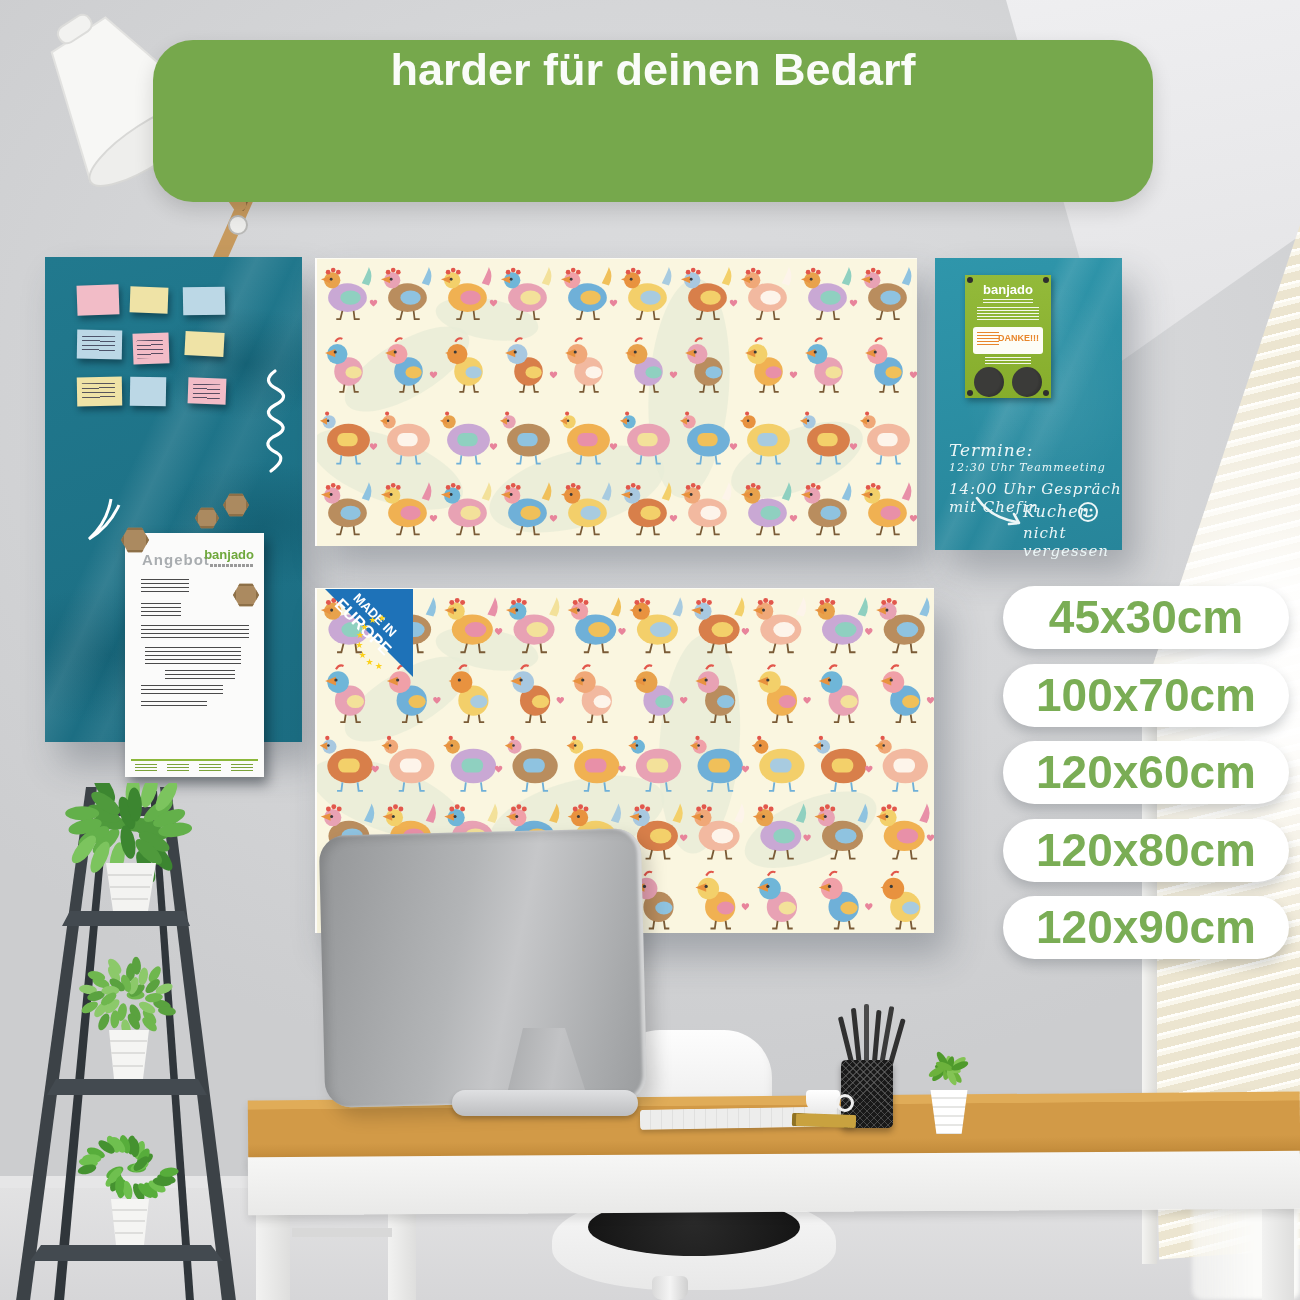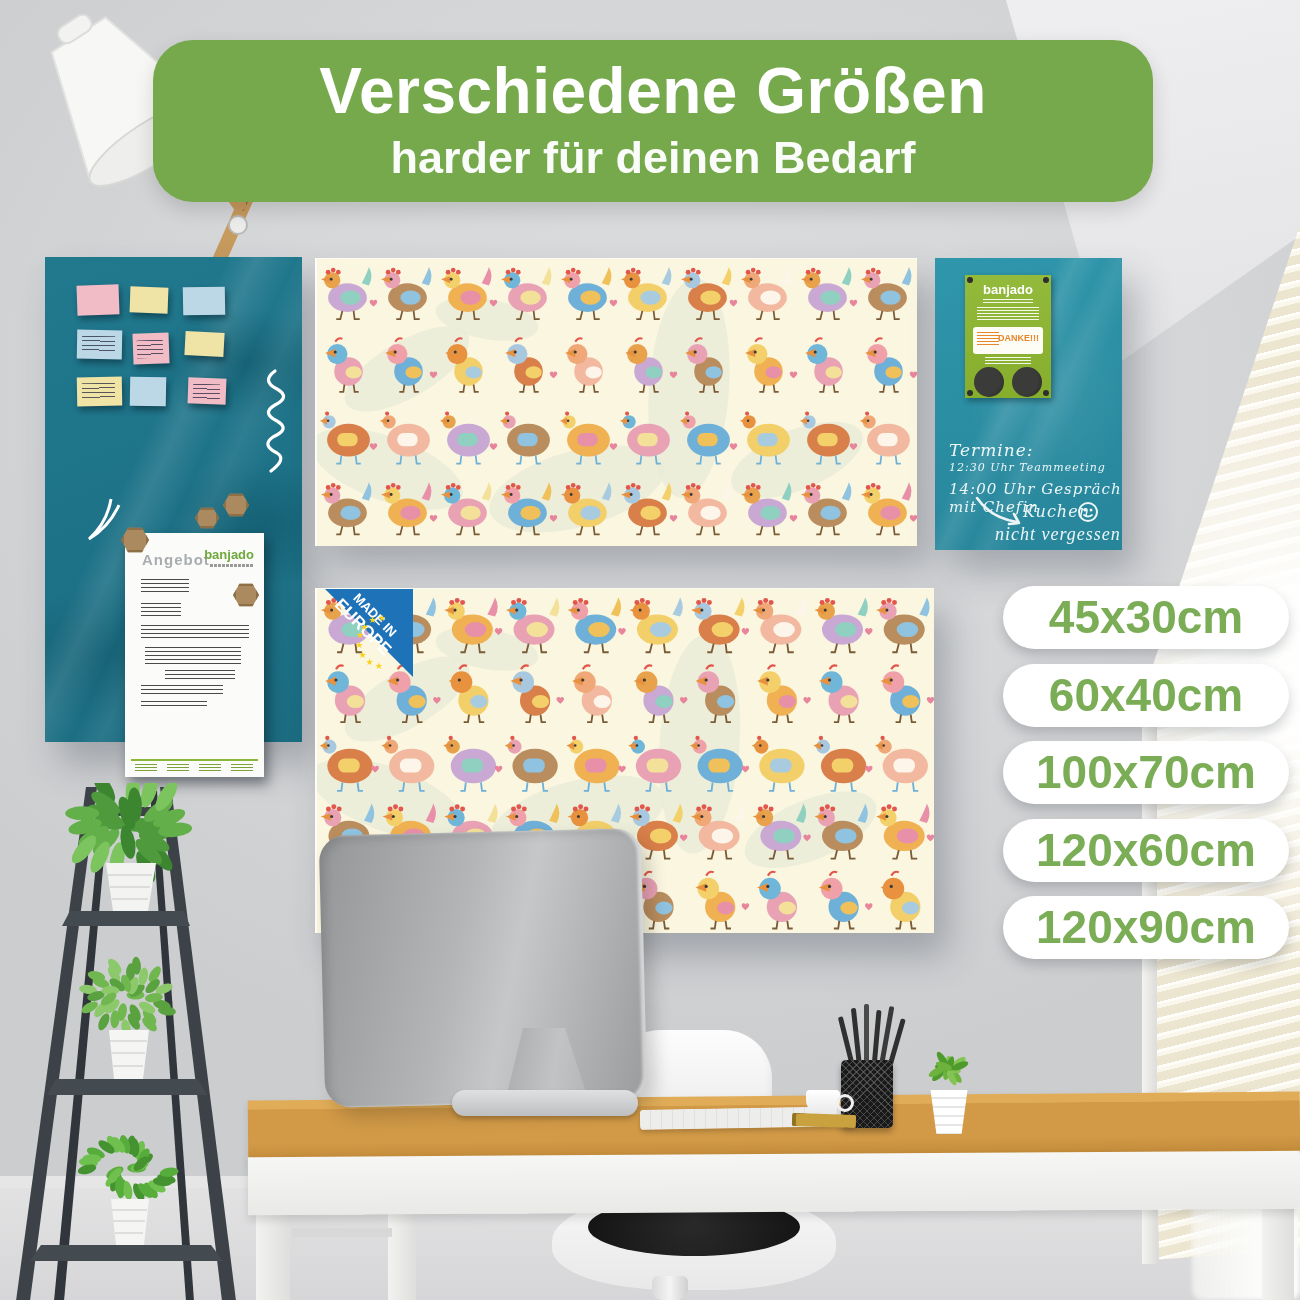--- a/index.html
+++ b/index.html
@@ -144,21 +144,20 @@
 <div id="scene">
   <div id="ceiling" class="abs"></div>
   <div id="window" class="abs"></div>
   <div id="win-frame" class="abs"></div>
   <div id="curtain" class="abs"></div>
   <div id="floor" class="abs"></div>
   <div id="baseboard" class="abs"></div>
 
   
   <div id="banner" class="abs">
-    <div class="t1">Verschiedene Größen</div>
     <div class="t2">harder für deinen Bedarf</div>
   </div>
 
   
   <div id="left-board" class="abs board">
     <div class="gloss"></div>
     <div id="note-grid">
         <div class="note" style="left: 32px; top: 28px; width: 42px; height: 30px; background: rgb(242, 188, 199); transform: rotate(-2deg);"></div>
         <div class="note" style="left: 85px; top: 30px; width: 38px; height: 26px; background: rgb(239, 227, 166); transform: rotate(2deg);"></div>
         <div class="note" style="left: 138px; top: 30px; width: 42px; height: 28px; background: rgb(188, 216, 230); transform: rotate(-1deg);"></div>
@@ -685,21 +684,21 @@
       <path d="M4,2 Q18,22 44,26" fill="none" stroke="#ecf6f7" stroke-width="2.6" stroke-linecap="round"></path>
       <path d="M36,28 L46,27 L41,18" fill="none" stroke="#ecf6f7" stroke-width="2.6" stroke-linecap="round" stroke-linejoin="round"></path>
     </svg>
     <div class="hand" style="left:88px;top:244px;font-size:16px;">Kuchen</div>
     <svg class="abs" style="left:142px;top:243px;" width="22" height="22" viewBox="0 0 22 22">
       <circle cx="11" cy="11" r="9" fill="none" stroke="#ecf6f7" stroke-width="2"></circle>
       <circle cx="8" cy="9" r="1.5" fill="#ecf6f7"></circle>
         <circle cx="14" cy="9" r="1.5" fill="#ecf6f7"></circle>
       <path d="M7,14 Q11,17 15,14" fill="none" stroke="#ecf6f7" stroke-width="1.8" stroke-linecap="round"></path>
     </svg>
-    <div class="hand" style="left:60px;top:266px;font-size:18px;font-family:Liberation Serif, serif;">nicht vergessen</div>
+    <div class="hand" style="left:88px;top:266px;font-size:15px;">nicht vergessen</div>
   </div>
 
   
   <div id="bird-board-bottom" class="abs board bird-board">
       <svg width="617" height="344" viewBox="0 0 617 344">
         <ellipse cx="90" cy="110" rx="70" ry="28" transform="rotate(-30 90 110)" fill="#e9ecd7" opacity=".8"></ellipse>
         <ellipse cx="70" cy="210" rx="80" ry="32" transform="rotate(20 70 210)" fill="#e9ecd7" opacity=".8"></ellipse>
         <ellipse cx="260" cy="230" rx="90" ry="38" transform="rotate(-15 260 230)" fill="#e9ecd7" opacity=".8"></ellipse>
         <ellipse cx="170" cy="60" rx="52" ry="20" transform="rotate(10 170 60)" fill="#e9ecd7" opacity=".8"></ellipse>
         <ellipse cx="382.54" cy="154.8" rx="40" ry="110" transform="rotate(4 382.54 154.8)" fill="#e9ecd7" opacity=".8"></ellipse>
@@ -1255,23 +1254,23 @@
           <text x="47.61493336514452" y="40.57309736752306" font-size="9" fill="#fcd11a" text-anchor="middle">★</text>
           <text x="55.47909247706214" y="34.428942888819996" font-size="9" fill="#fcd11a" text-anchor="middle">★</text>
           <text x="65.16241207913995" y="32.014620151541706" font-size="9" fill="#fcd11a" text-anchor="middle">★</text>
         </g>
     </svg>
   </div>
 
   
   <div id="pill-col" class="abs">
       <div class="pill">45x30cm</div>
-      <div class="pill">60x40cm</div>
       <div class="pill">100x70cm</div>
       <div class="pill">120x60cm</div>
+      <div class="pill">120x80cm</div>
       <div class="pill">120x90cm</div>
     </div>
 
   
   <svg id="shelf" class="abs" width="235" height="520" viewBox="0 0 235 520">
     <polygon points="93,8 100,8 54,518 44,518" fill="#30363b"></polygon>
     <polygon points="140,8 147,8 184,518 176,518" fill="#30363b"></polygon>
     <polygon points="76,4 87,4 20,518 6,518" fill="#3c4247"></polygon>
     <polygon points="150,4 161,4 226,518 212,518" fill="#3c4247"></polygon>
     <rect x="76" y="24" width="86" height="9" fill="#3c4247"></rect>

